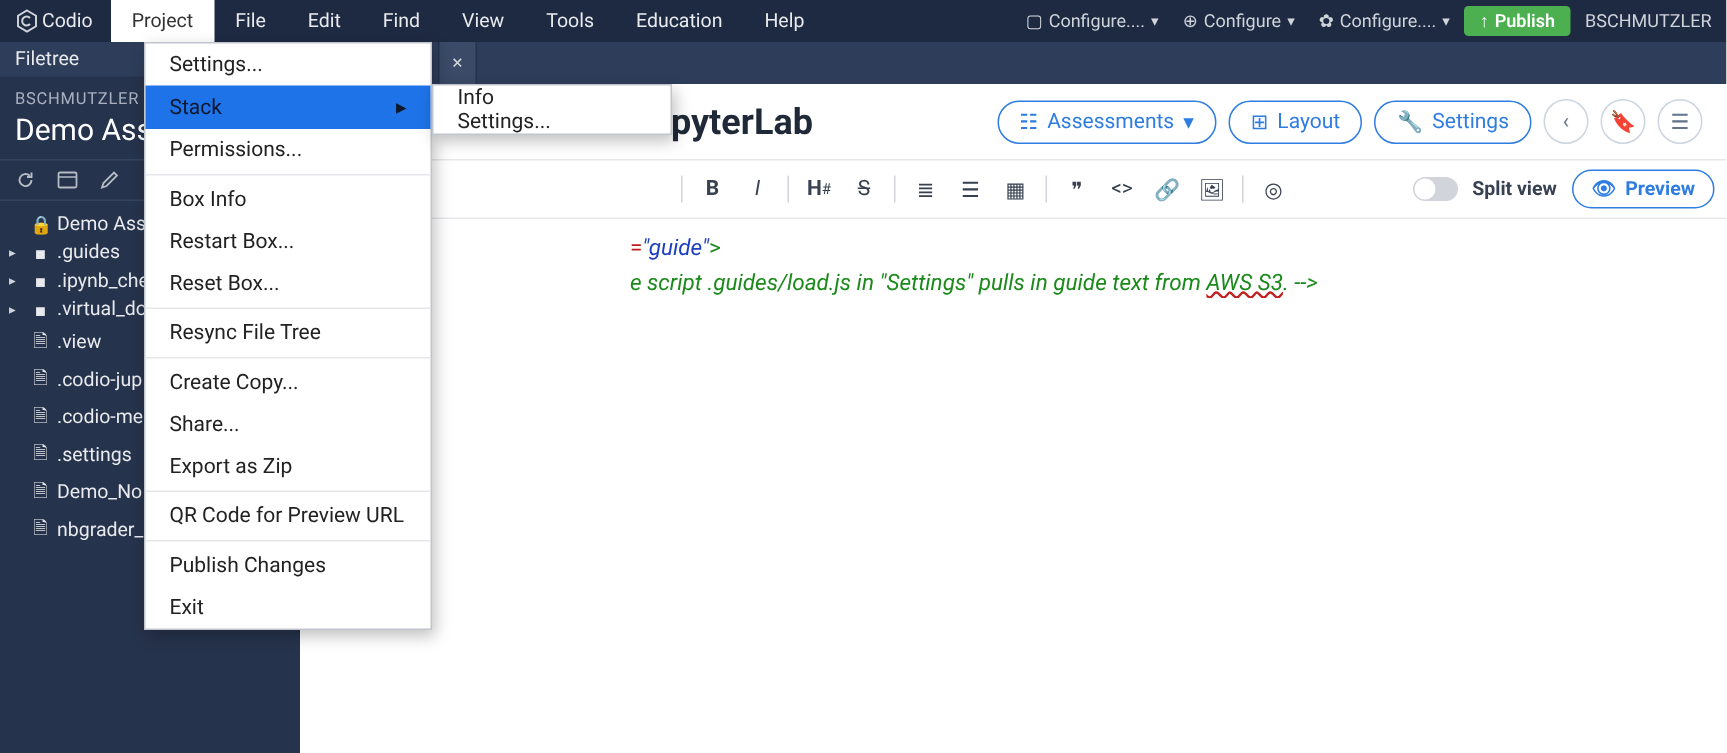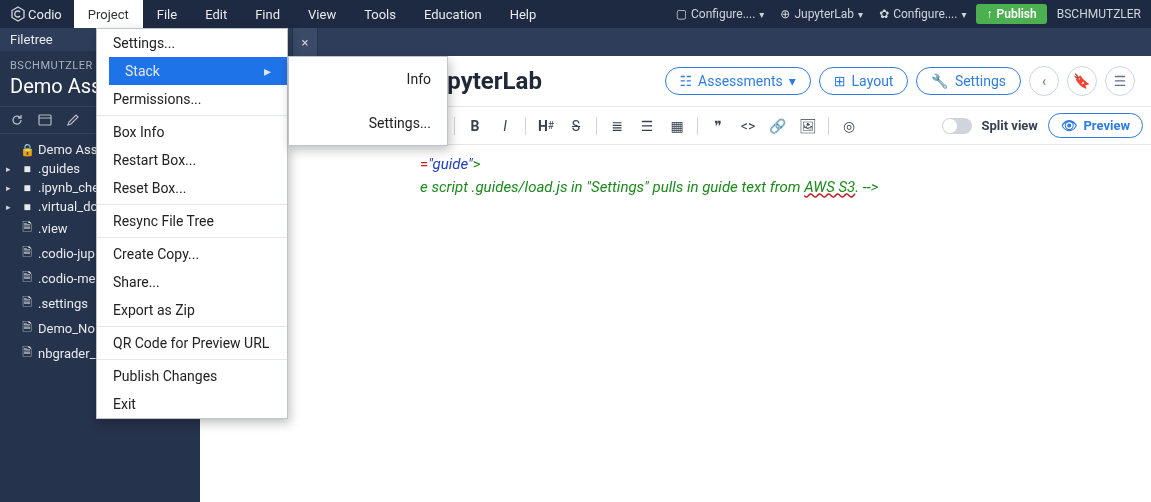--- a/index.html
+++ b/index.html
@@ -59,26 +59,26 @@
 
 .code-area { flex: 1; padding: 8px 0 0 220px; font-family: Consolas, Menlo, monospace; font-size: 15px; line-height: 1.5; color: #1f2937; white-space: pre; }
 .code-green { color: #1b8a1b; }
 .code-blue { color: #1e3fbf; font-style: italic; }
 .code-red { color: #c02020; }
 .u-wavy { text-decoration: underline wavy #c02020; }
 
 
 .dropdown { position: absolute; top: 0; left: 0; width: 192px; background: #fff; border: 1px solid #c0c4cc; box-shadow: 2px 4px 10px rgba(0,0,0,0.25); font-size: 14px; color: #222; z-index: 20; }
 .dd-item { padding: 6px 16px; display: flex; align-items: center; justify-content: space-between; }
-.dd-item.hl { background: #1e73e8; color: #e5e5e5; margin-left: 12px; }
+.dd-item.hl { background: #1e73e8; color: #0f172a; }
 .dd-sep { height: 1px; background: #e5e7eb; margin: 2px 0; }
 
 
 .submenu { position: absolute; top: 45px; left: 192px; width: 160px; background: #fff; border: 1px solid #c0c4cc; box-shadow: 2px 4px 10px rgba(0,0,0,0.25); font-size: 14px; color: #222; z-index: 21; }
-.sm-item { padding: 14px 16px; text-align: right; }
+.sm-item { padding: 0 16px; }
 .sm-item.hl { background: #1e73e8; color: #fff; }
 
 
 .dropdown-wrap { position: absolute; left: 96px; top: 0; }
 
 svg { display: block; }
 </style>
 </head>
 <body>
 
@@ -103,21 +103,21 @@
     <div class="menu-item">Help</div>
   </div>
   <div class="right-menu">
     <div class="config-chip">
       <span>▢</span>
       <span>Configure....</span>
       <span class="chev">▾</span>
     </div>
     <div class="config-chip">
       <span>⊕</span>
-      <span>JupyterLab</span>
+      <span>Configure</span>
       <span class="chev">▾</span>
     </div>
     <div class="config-chip">
       <span>✿</span>
       <span>Configure....</span>
       <span class="chev">▾</span>
     </div>
     <div class="publish-btn">
       <span>↑</span>
       <span>Publish</span>

